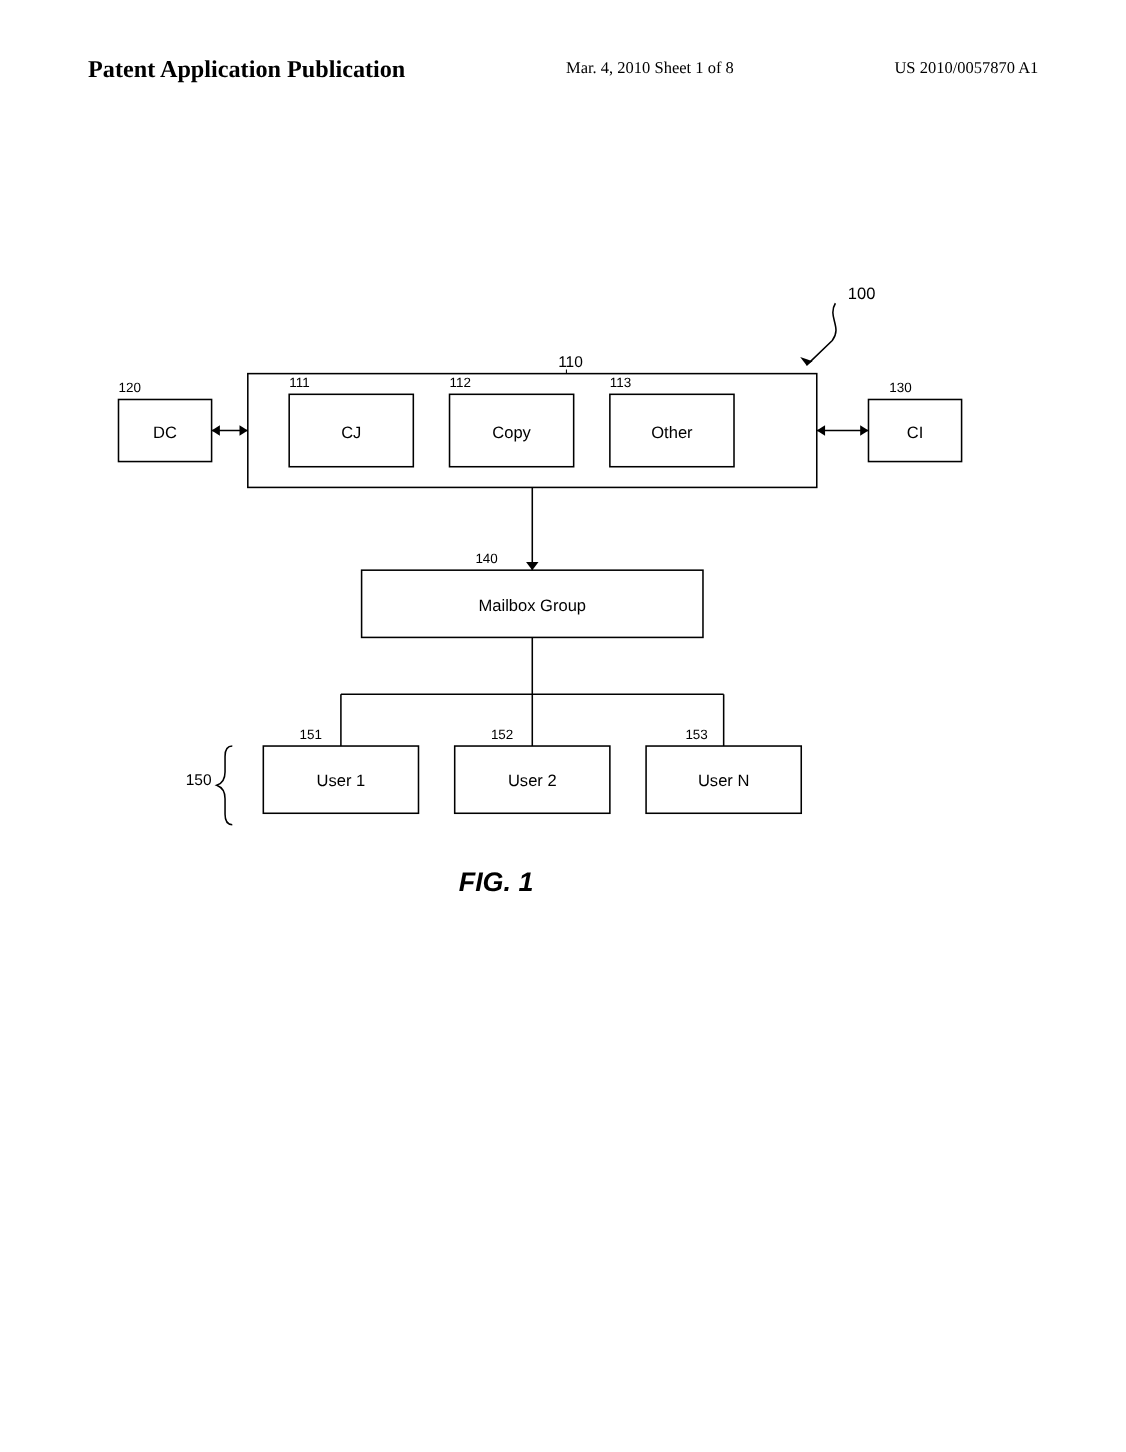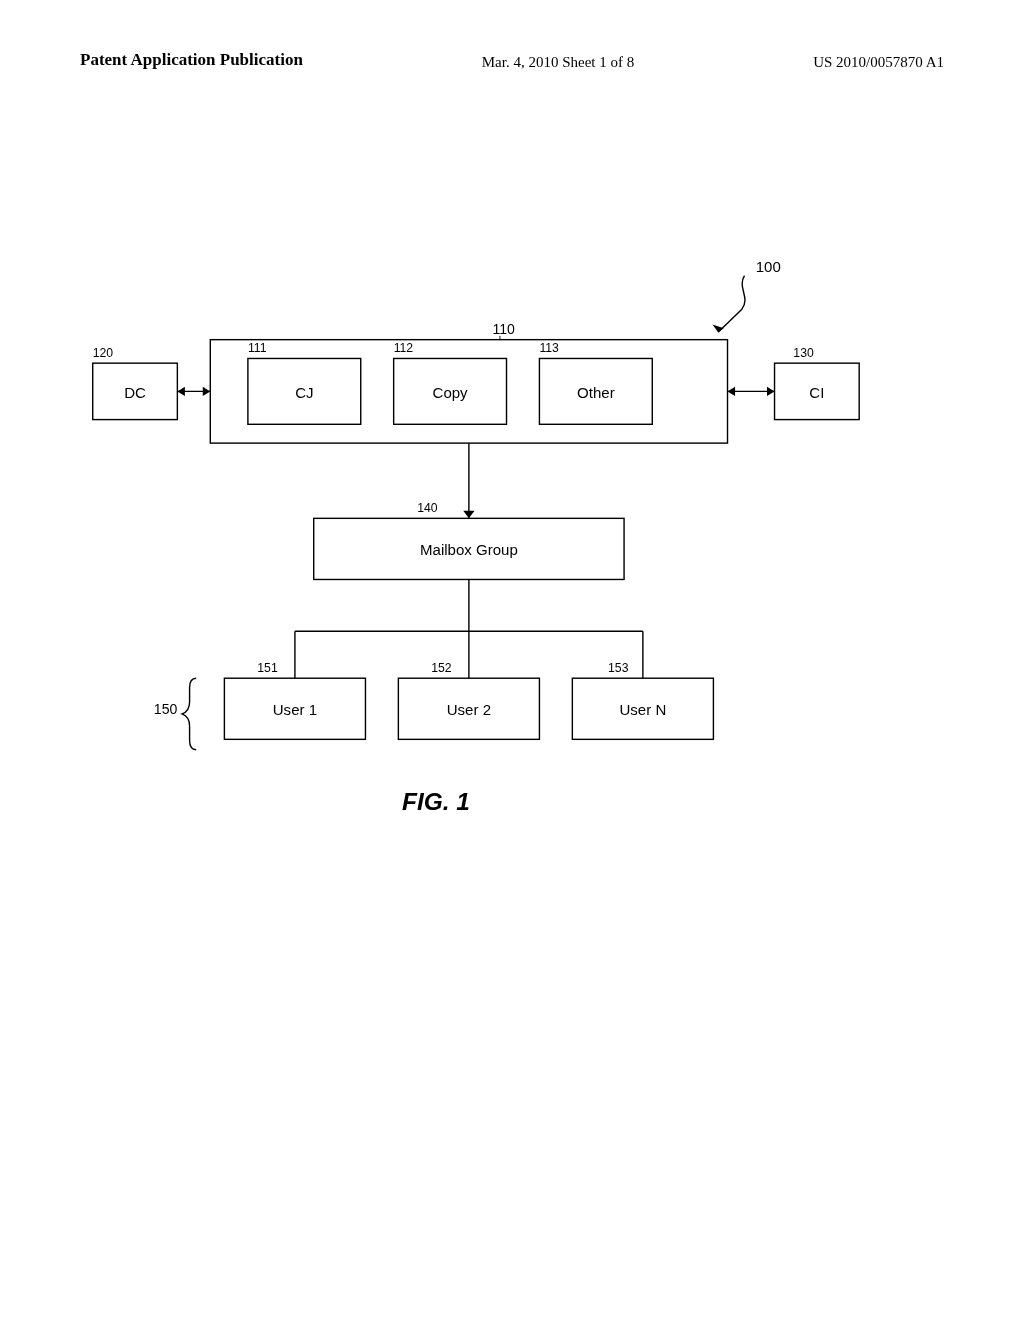--- a/index.html
+++ b/index.html
@@ -14,21 +14,21 @@
 
     .page-header {
       display: flex;
       justify-content: space-between;
       align-items: flex-start;
       padding: 48px 80px 0 80px;
       border-bottom: none;
     }
 
     .header-left {
-      font-size: 17px;
+      font-size: 22px;
       font-weight: bold;
       line-height: 1.4;
       max-width: 320px;
     }
 
     .header-center {
       font-size: 15px;
       text-align: left;
       line-height: 1.6;
       padding-top: 2px;
@@ -37,21 +37,21 @@
     .header-right {
       font-size: 15px;
       text-align: left;
       line-height: 1.6;
       padding-top: 2px;
     }
 
     .diagram-area {
       position: absolute;
       top: 200px;
-      left: 0;
+      left: 15px;
       width: 1004px;
       height: 900px;
       padding-left: 41px;
     }
 
     svg {
       width: 100%;
       height: 100%;
     }
   </style>

